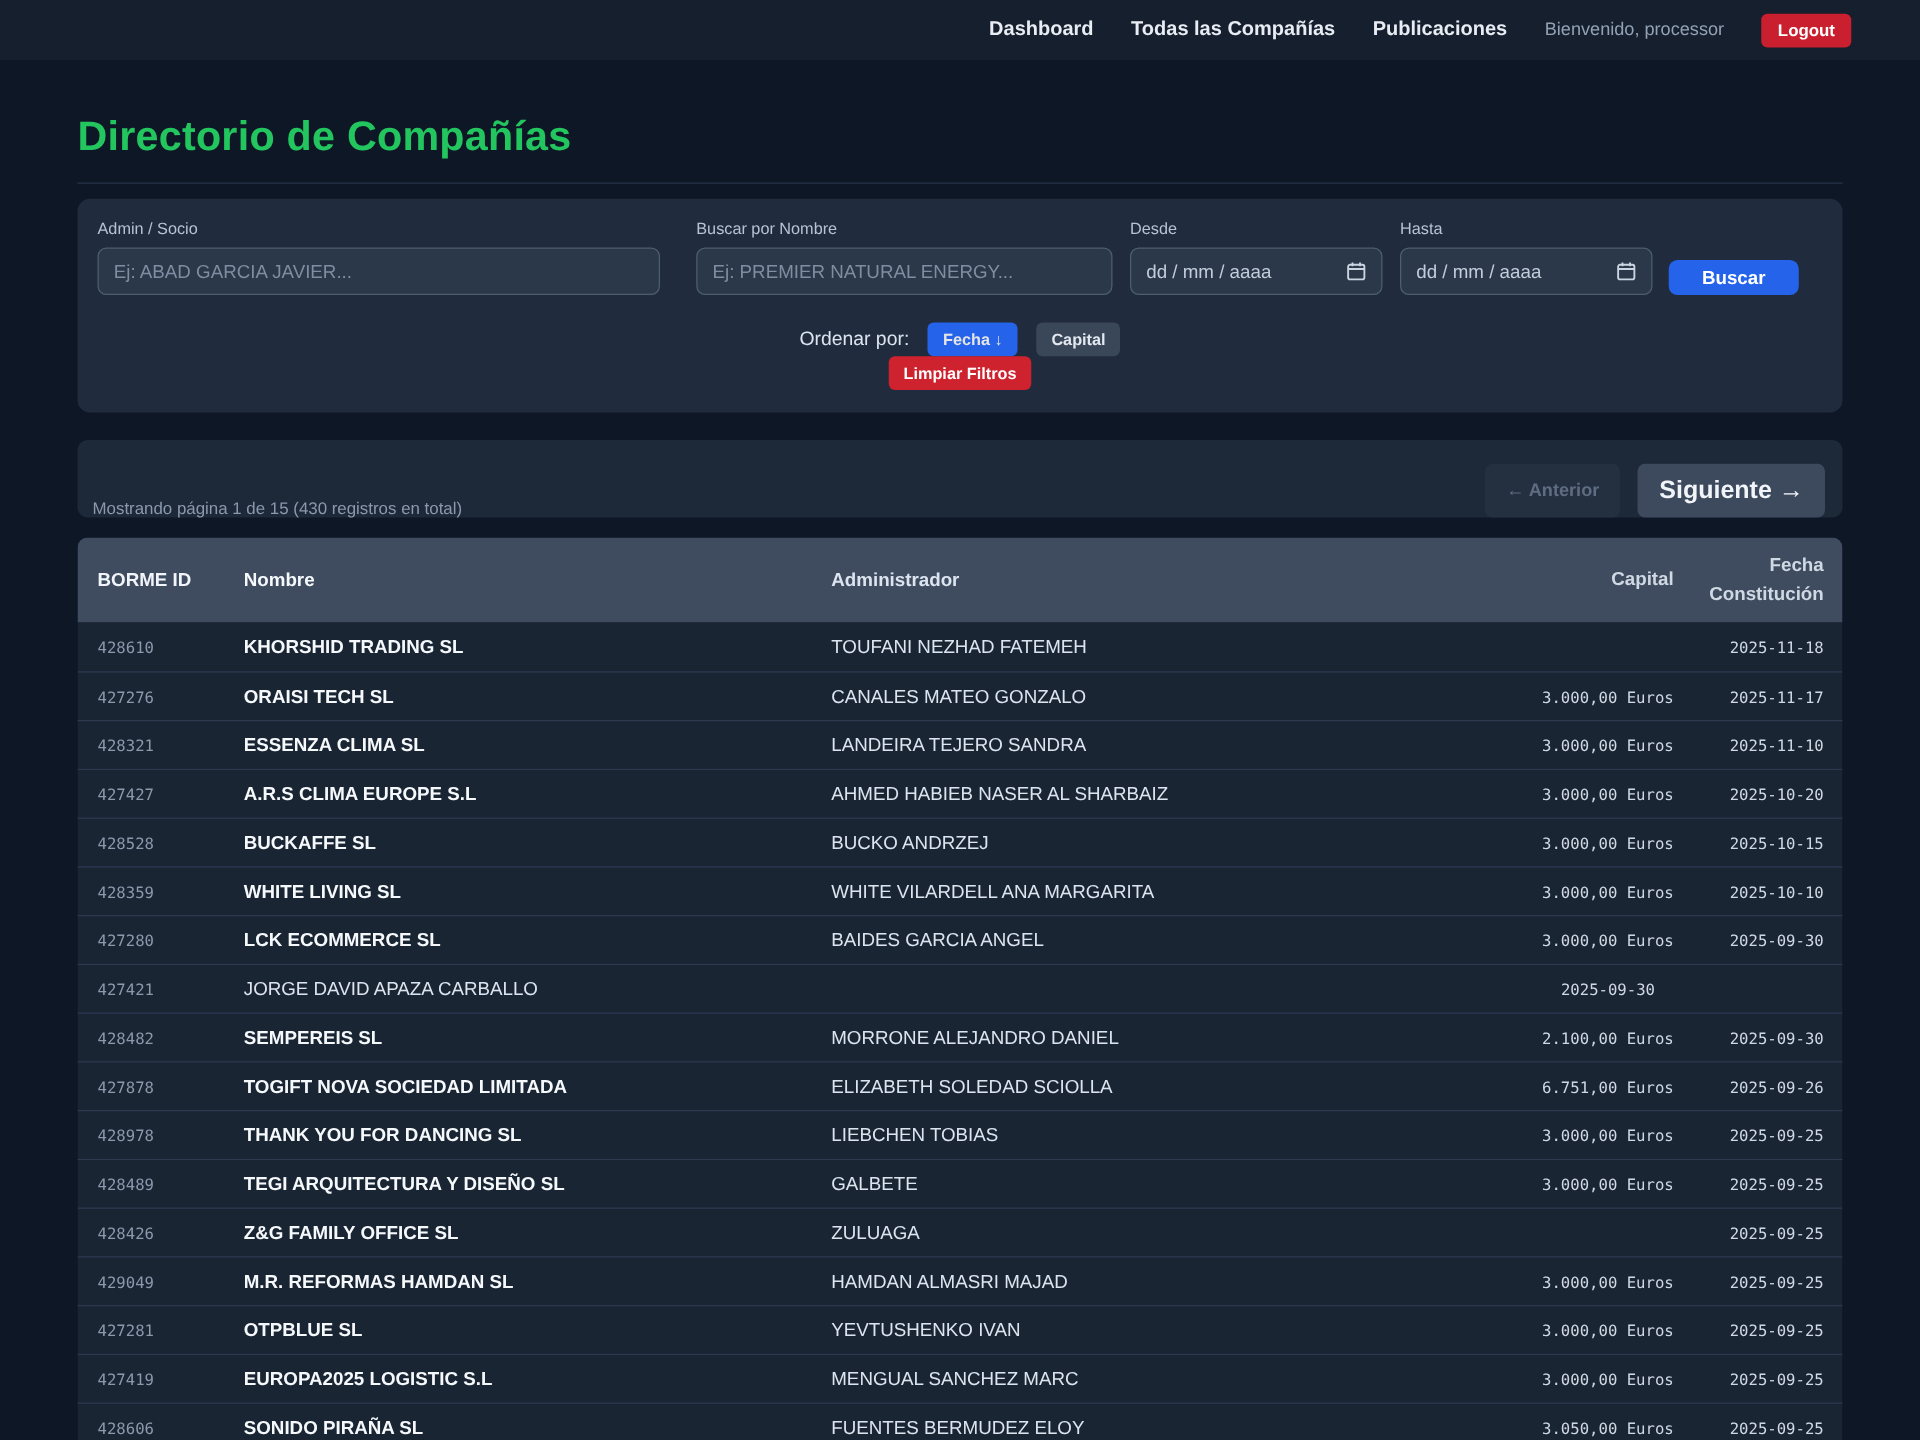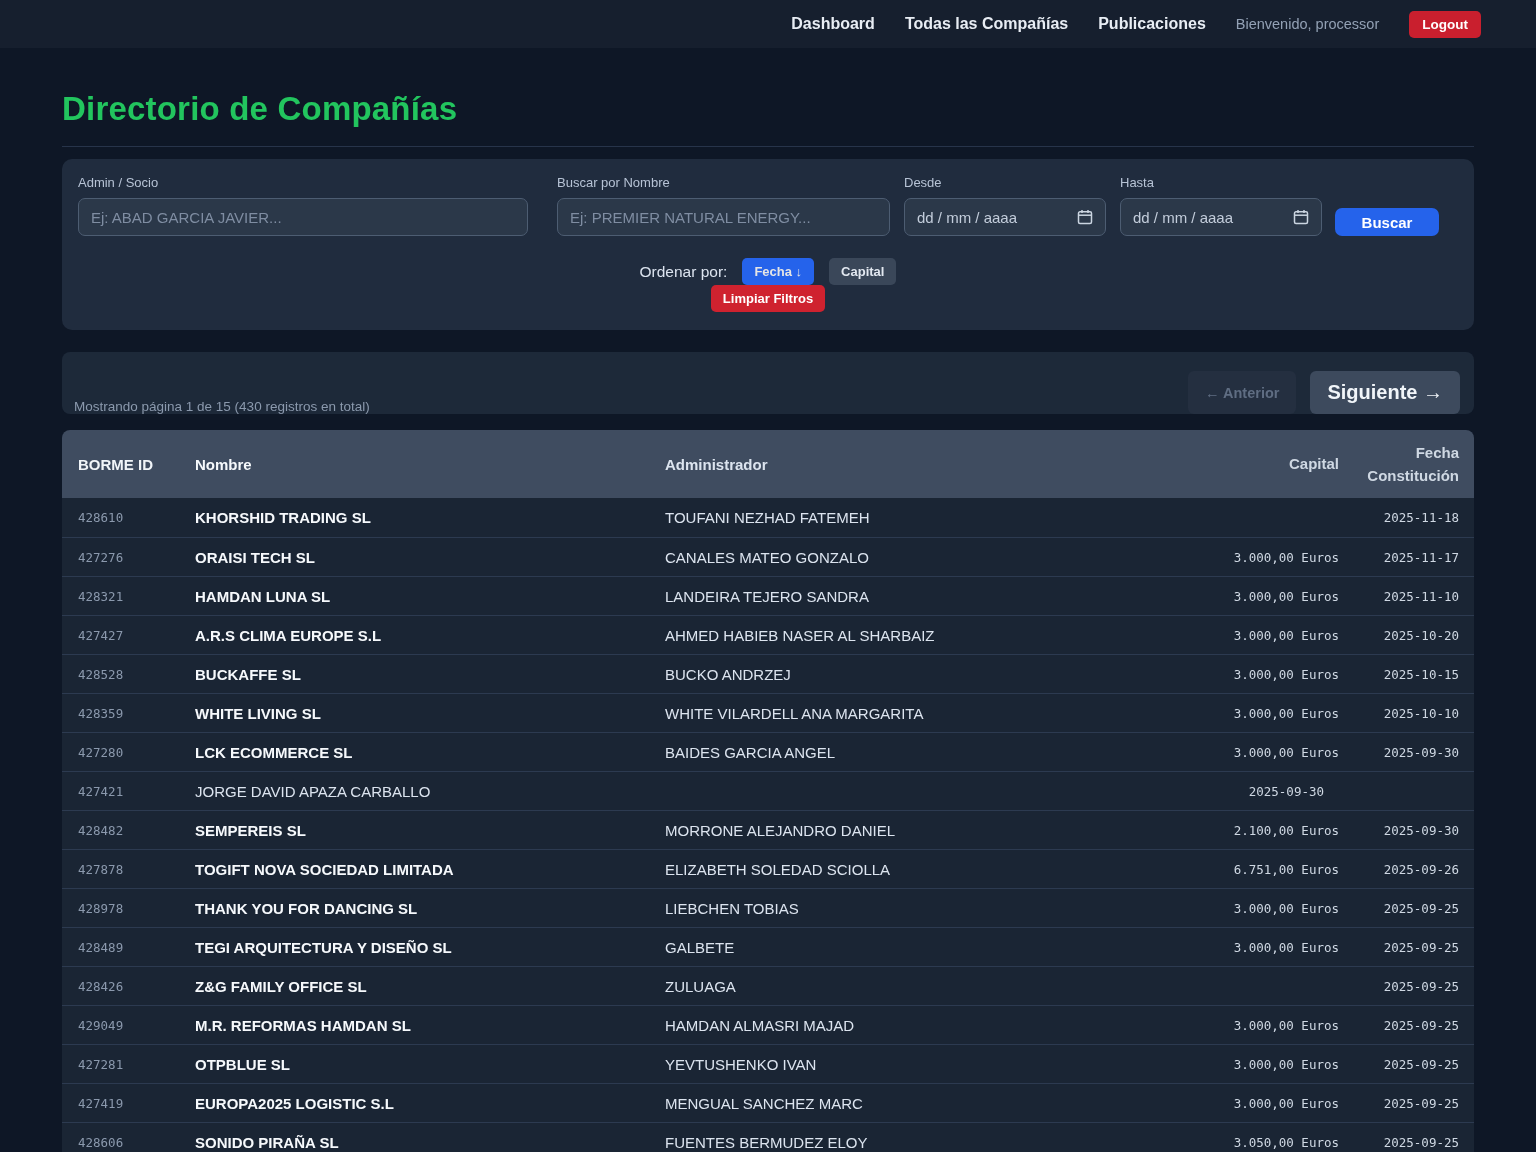--- a/index.html
+++ b/index.html
@@ -208,21 +208,21 @@
   <div class="tr">
     <div class="c-id">427276</div>
     <div class="c-name">ORAISI TECH SL</div>
     <div class="c-admin">CANALES MATEO GONZALO</div>
     <div class="c-capital">3.000,00 Euros</div>
     <div class="c-date">2025-11-17</div>
   </div>
 
   <div class="tr">
     <div class="c-id">428321</div>
-    <div class="c-name">HAMDAN LUNA SL</div>
+    <div class="c-name">ESSENZA CLIMA SL</div>
     <div class="c-admin">LANDEIRA TEJERO SANDRA</div>
     <div class="c-capital">3.000,00 Euros</div>
     <div class="c-date">2025-11-10</div>
   </div>
 
   <div class="tr">
     <div class="c-id">427427</div>
     <div class="c-name">A.R.S CLIMA EUROPE S.L</div>
     <div class="c-admin">AHMED HABIEB NASER AL SHARBAIZ</div>
     <div class="c-capital">3.000,00 Euros</div>

